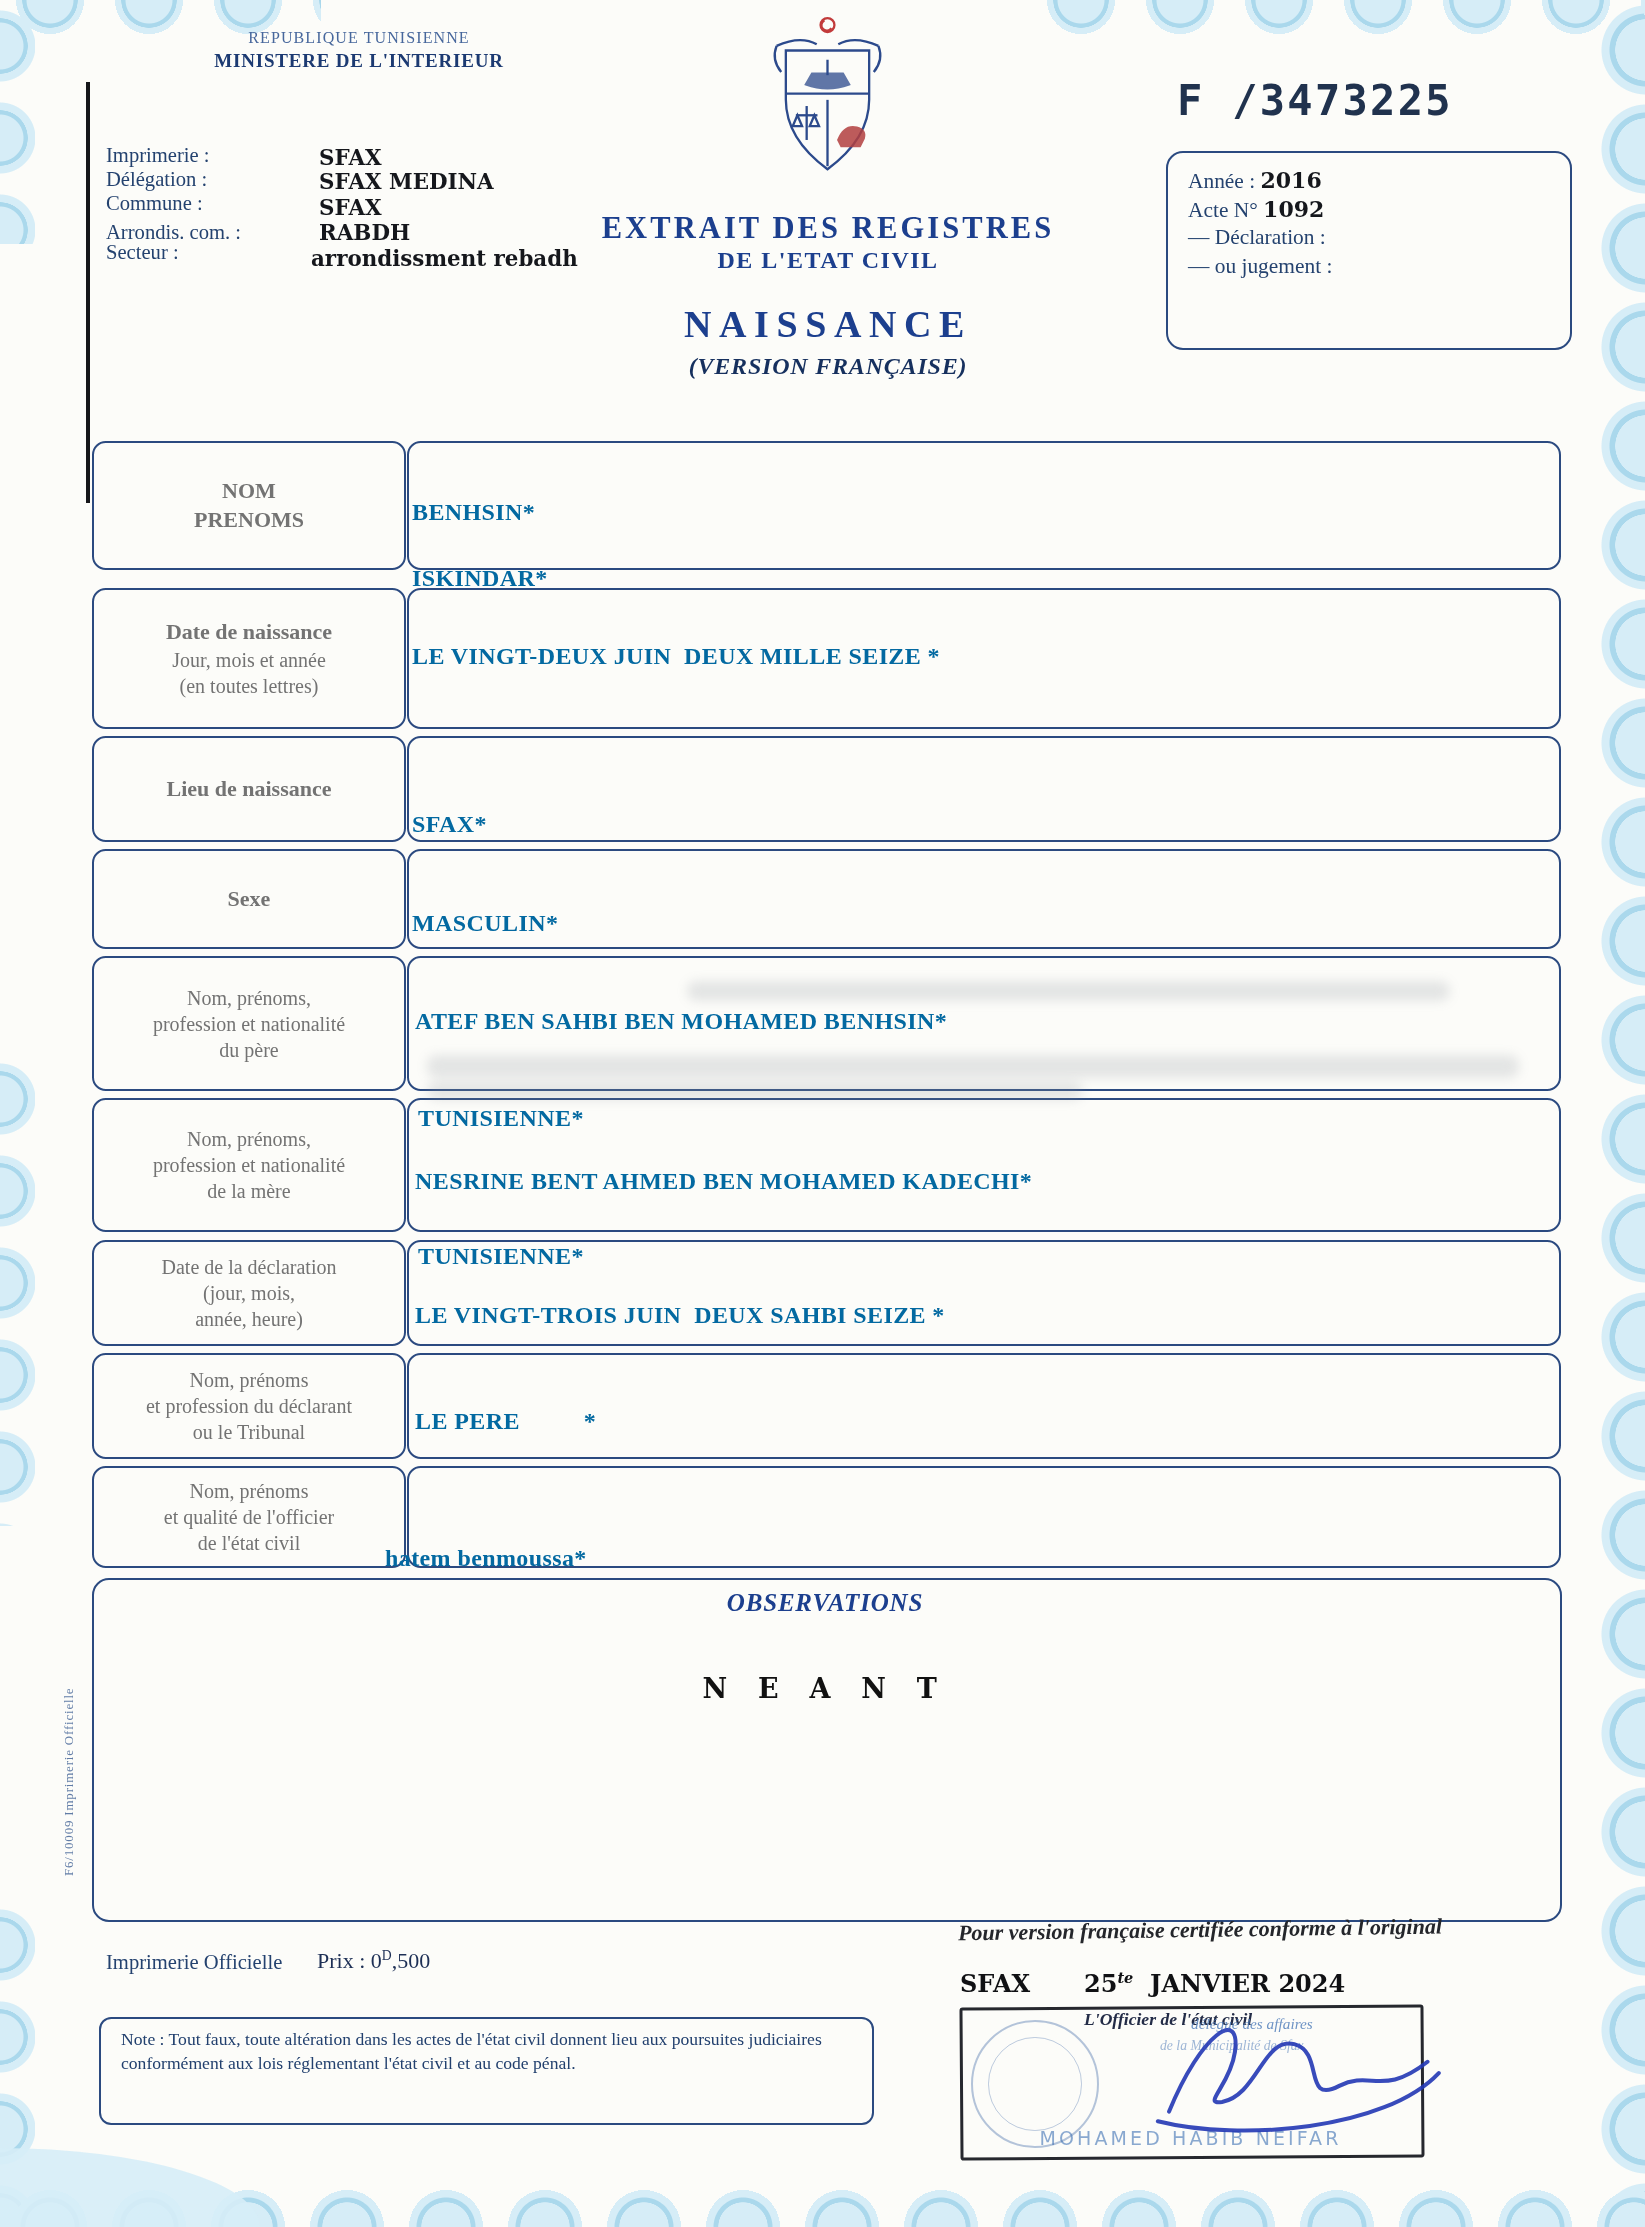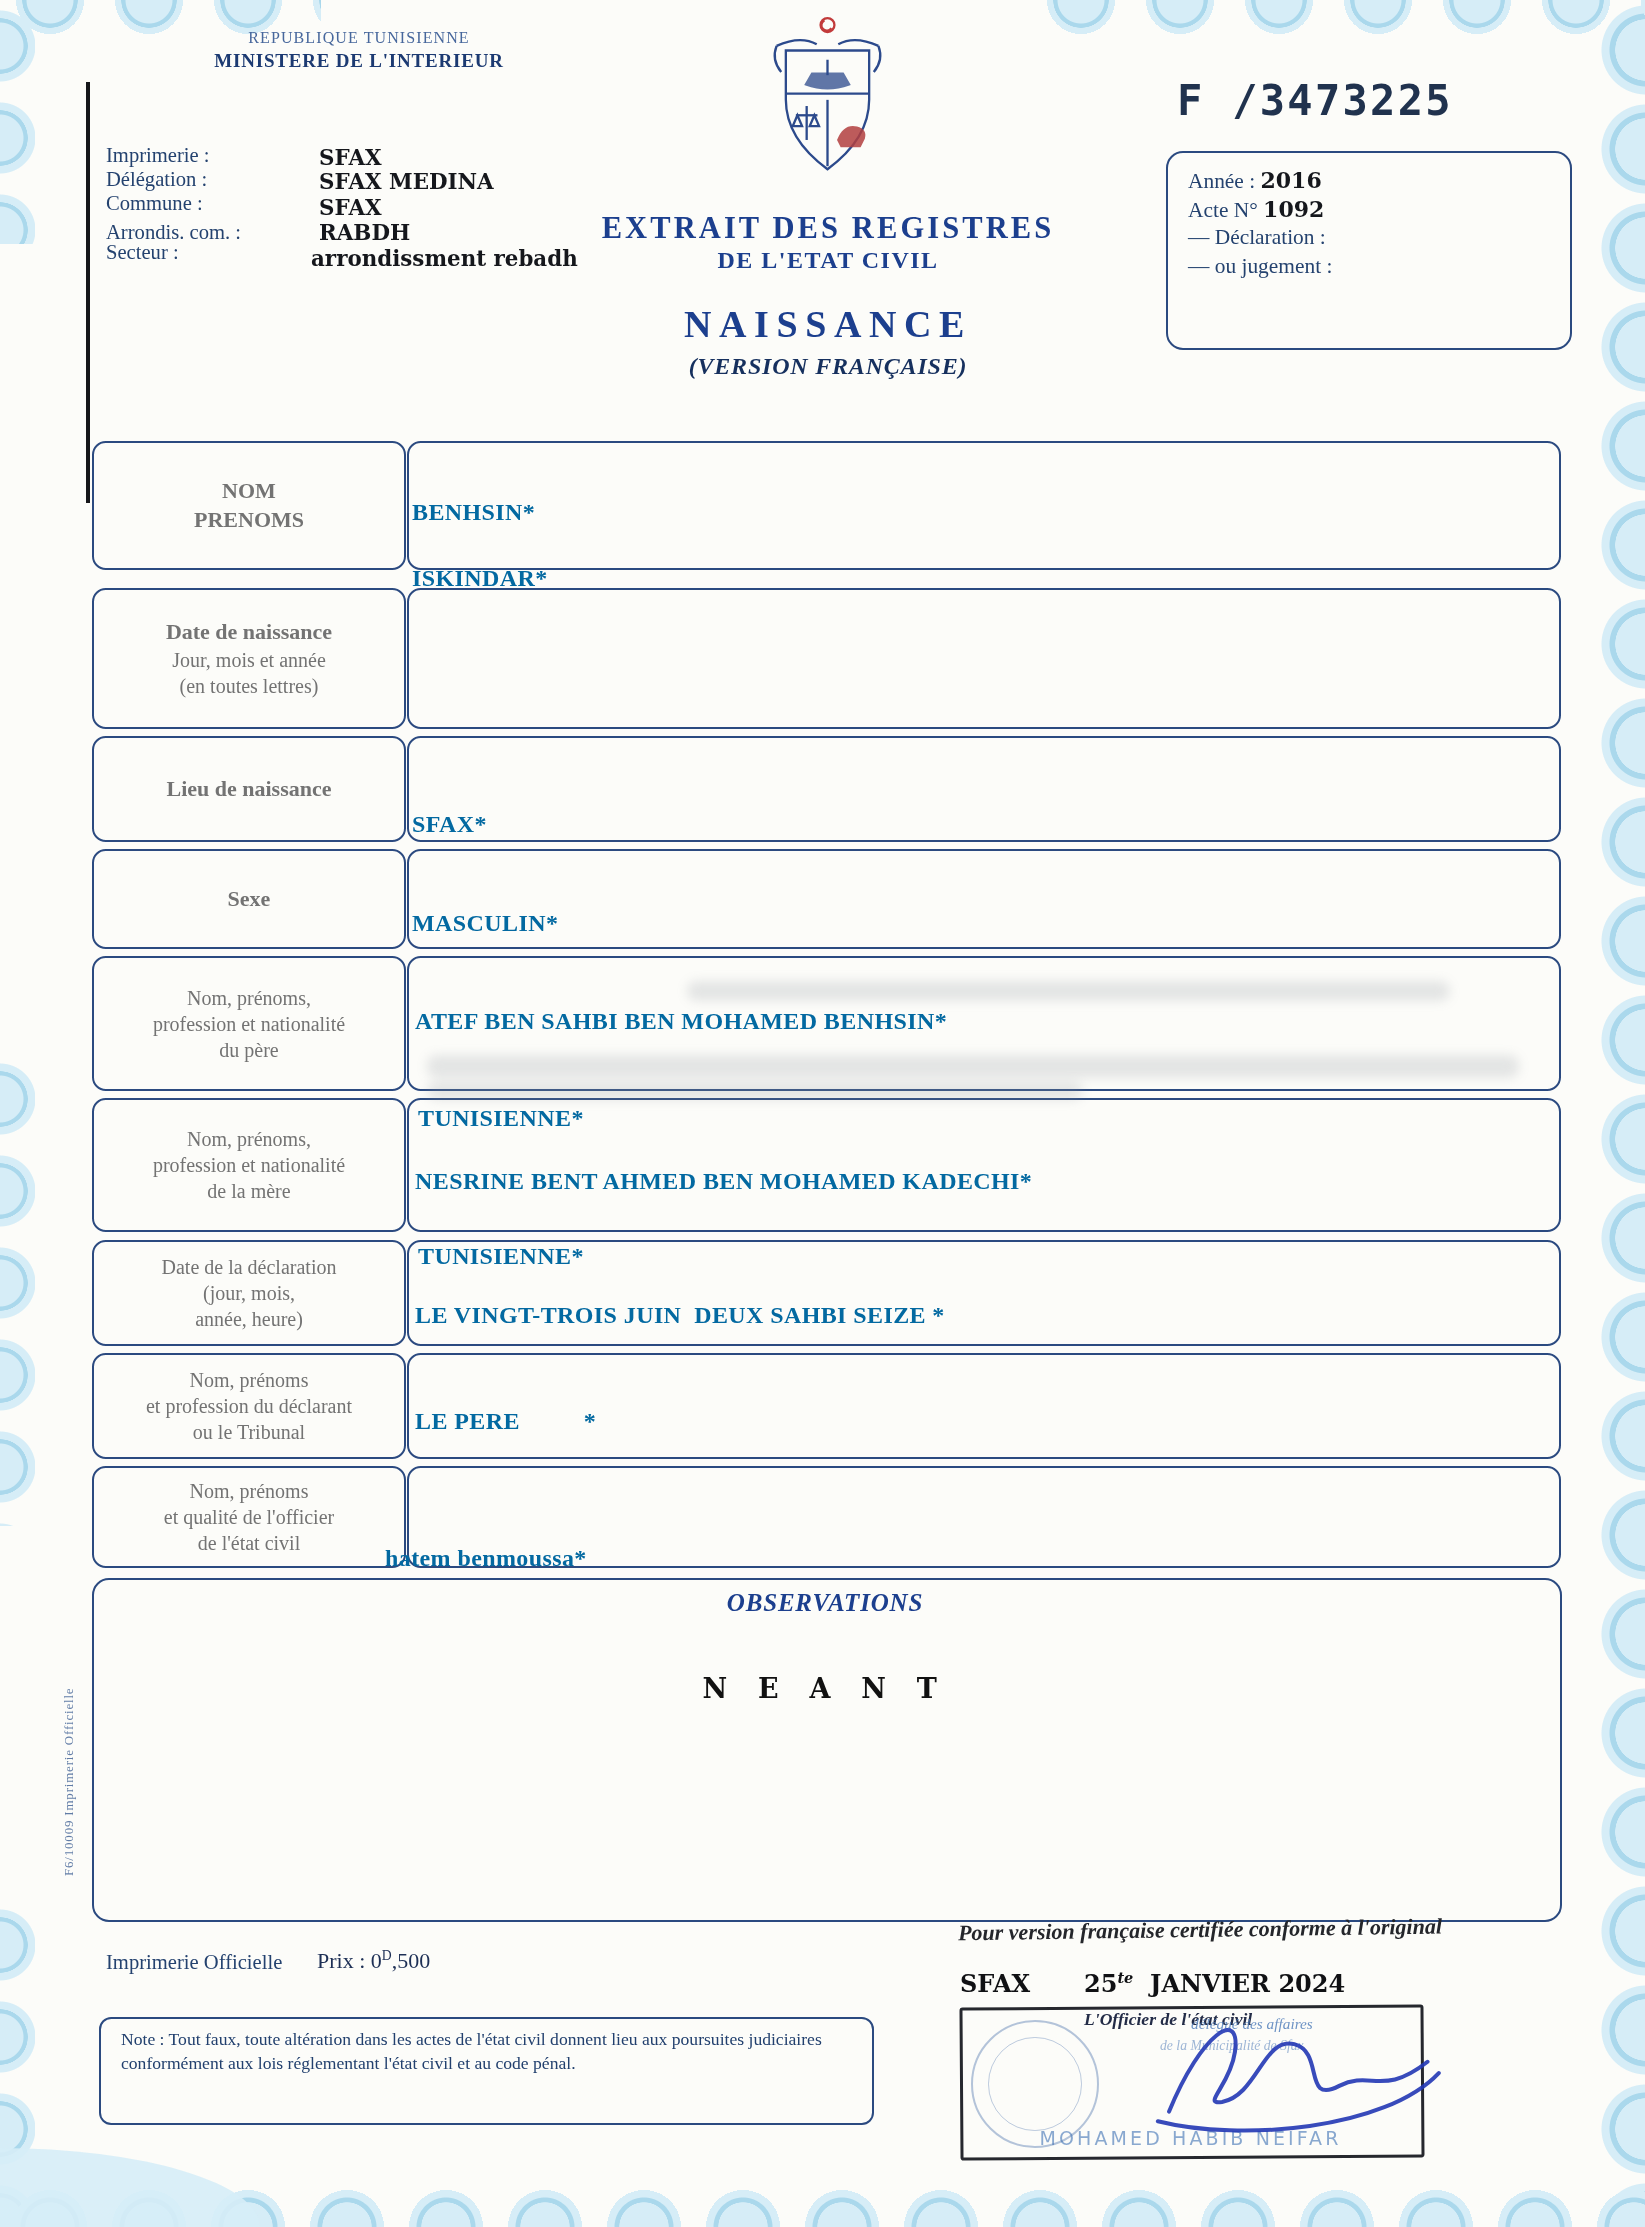--- a/index.html
+++ b/index.html
@@ -233,20 +233,21 @@
 
   <div class="box flabel rw8">
       <div class="lbl">Nom, prénoms
 et qualité de l'officier
 de l'état civil</div>
     </div>
   <div class="box fvalue rw8"></div>
 
   <div class="tv" style="left:412px;top:499px">BENHSIN*</div>
   <div class="tv" style="left:412px;top:565px">ISKINDAR*</div>
+  <div class="tv" style="left:412px;top:643px">LE VINGT-DEUX JUIN  DEUX MILLE SEIZE *</div>
   <div class="tv" style="left:412px;top:811px">SFAX*</div>
   <div class="tv" style="left:412px;top:910px">MASCULIN*</div>
   <div class="tv" style="left:415px;top:1008px">ATEF BEN SAHBI BEN MOHAMED BENHSIN*</div>
   <div class="tv" style="left:418px;top:1105px">TUNISIENNE*</div>
   <div class="tv" style="left:415px;top:1168px">NESRINE BENT AHMED BEN MOHAMED KADECHI*</div>
   <div class="tv" style="left:418px;top:1243px">TUNISIENNE*</div>
   <div class="tv" style="left:415px;top:1302px">LE VINGT-TROIS JUIN  DEUX SAHBI SEIZE *</div>
   <div class="tv" style="left:415px;top:1408px">LE PERE          *</div>
   <div class="tv" style="left:385px;top:1545px">hatem benmoussa*</div>
 

